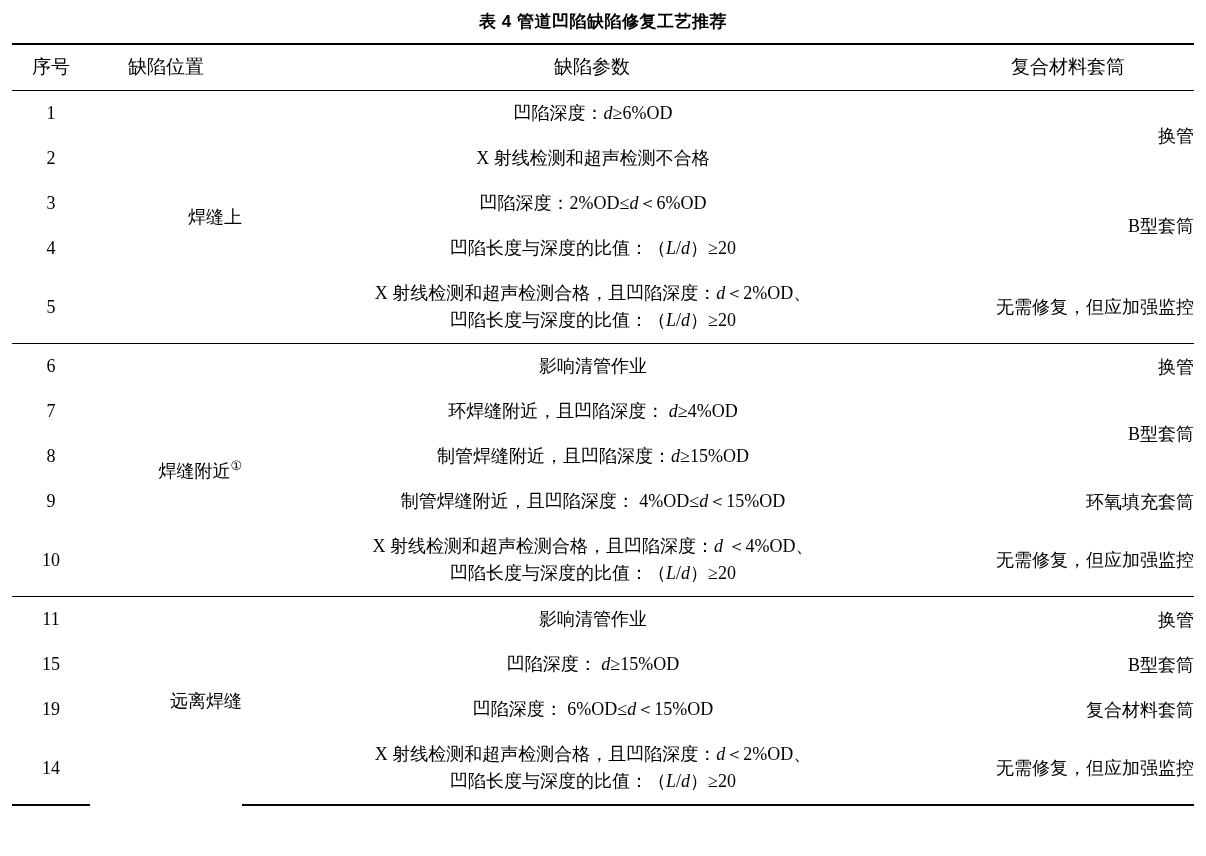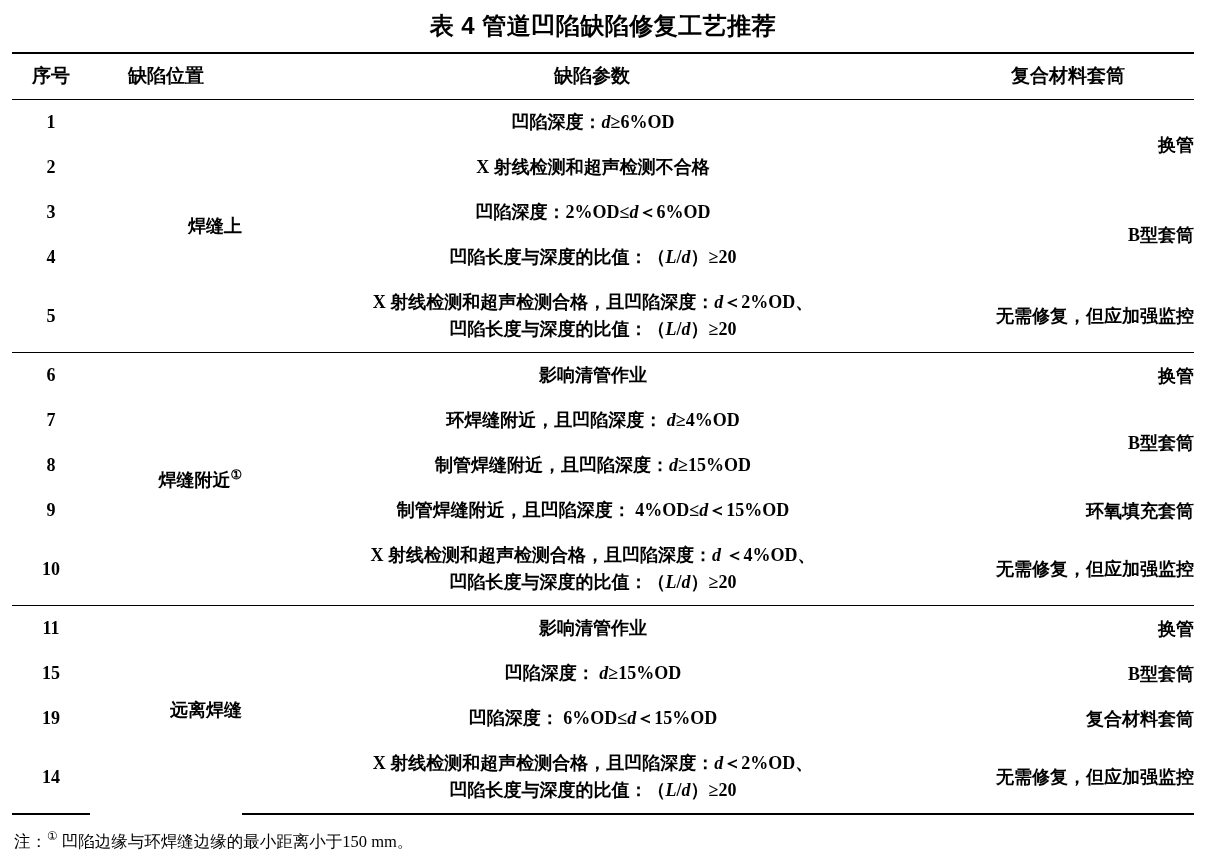--- a/index.html
+++ b/index.html
@@ -16,21 +16,21 @@
   }
   .page {
     width: 1206px;
     box-sizing: border-box;
     padding: 8px 12px 0 12px;
   }
   .table-title {
     text-align: center;
     font-family: "Liberation Sans", sans-serif;
     font-weight: bold;
-    font-size: 24px;
+    font-size: 17px;
     letter-spacing: 0.5px;
     margin: 2px 0 10px 0;
   }
   table.tbl {
     width: 1182px;
     border-collapse: collapse;
     table-layout: fixed;
     font-size: 18px;
   }
   table.tbl col.c-seq    { width: 78px; }
@@ -48,21 +48,20 @@
   .sec-div td {
     border-top: 1.1px solid #000;
   }
   .bottom-rule td {
     border-bottom: 2.2px solid #000;
   }
 
   td {
     padding: 0;
     vertical-align: middle;
-    font-weight: bold;
   }
   td.seq {
     text-align: center;
     font-size: 18px;
     padding: 9px 0;
   }
   td.loc {
     text-align: right;
     font-size: 18px;
     vertical-align: middle;
@@ -176,15 +175,14 @@
           <td class="method">复合材料套筒</td>
         </tr>
         <tr class="bottom-rule">
           <td class="seq">14</td>
           <td class="param">X 射线检测和超声检测合格，且凹陷深度：<span class="it">d</span>＜2%OD、<br>凹陷长度与深度的比值：（<span class="it">L</span>/<span class="it">d</span>）≥20</td>
           <td class="method">无需修复，但应加强监控</td>
         </tr>
       </tbody>
   </table>
 
-  <div class="note" id="note">注：<sup>①</sup> 凹陷边缘与环焊缝边缘的最小距离小于150 mm。</div>
 
 </div>
 
 </body></html>

